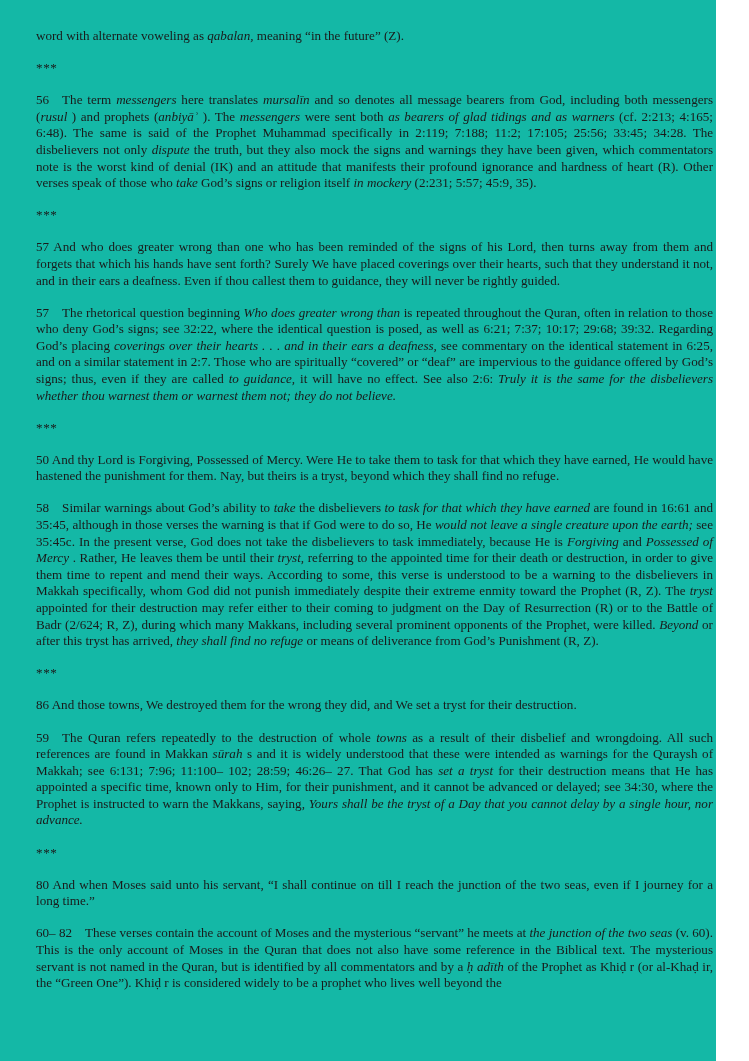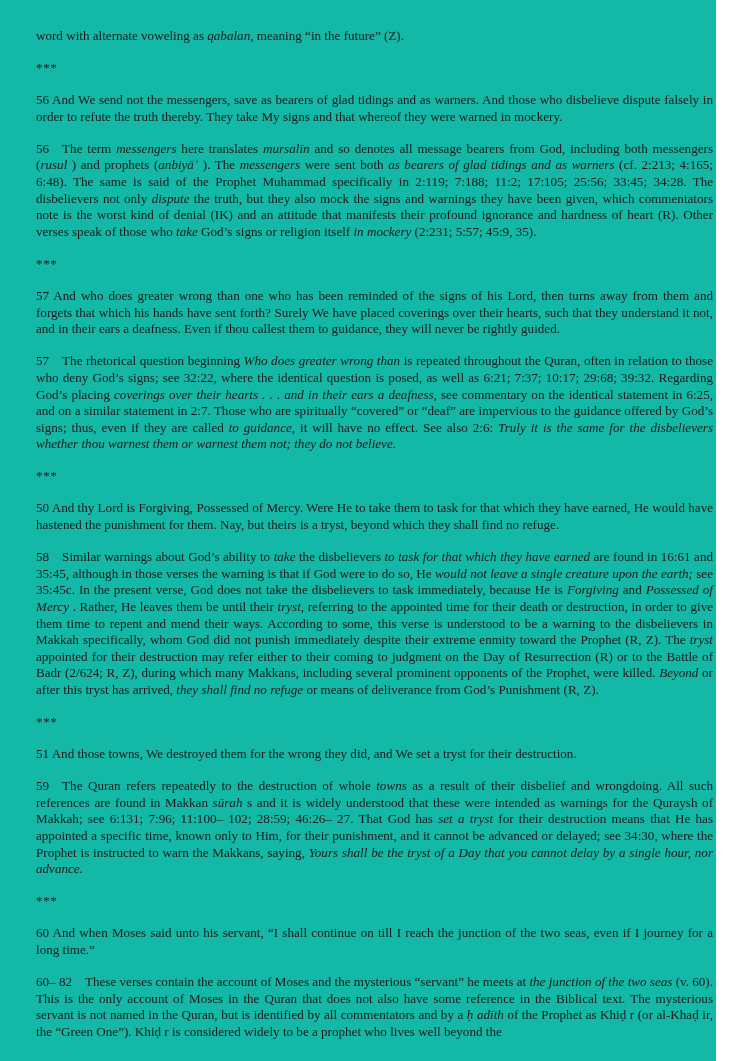--- a/index.html
+++ b/index.html
@@ -59,28 +59,27 @@
     margin-bottom: 0;
   }
 </style>
 </head>
 <body>
 
 <div id="page">
   <div id="content">
       <p class="para commentary">word with alternate voweling as <i>qabalan,</i> meaning “in the future” (Z).</p>
       <p class="sep">***</p>
-      <p class="para verse">56 And We send not the messengers, save as bearers of glad tidings and as warners. And those who disbelieve dispute falsely in order to refute the truth thereby. They take My signs and that whereof they were warned in mockery.</p>
       <p class="para commentary">56<span class="gap"></span>The term <i>messengers</i> here translates <i>mursalīn</i> and so denotes all message bearers from God, including both messengers (<i>rusul</i> ) and prophets (<i>anbiyāʾ</i> ). The <i>messengers</i> were sent both <i>as bearers of glad tidings and as warners</i> (cf. 2:213; 4:165; 6:48). The same is said of the Prophet Muhammad specifically in 2:119; 7:188; 11:2; 17:105; 25:56; 33:45; 34:28. The disbelievers not only <i>dispute</i> the truth, but they also mock the signs and warnings they have been given, which commentators note is the worst kind of denial (IK) and an attitude that manifests their profound ignorance and hardness of heart (R). Other verses speak of those who <i>take</i> God’s signs or religion itself <i>in mockery</i> (2:231; 5:57; 45:9, 35).</p>
       <p class="sep">***</p>
       <p class="para verse">57 And who does greater wrong than one who has been reminded of the signs of his Lord, then turns away from them and forgets that which his hands have sent forth? Surely We have placed coverings over their hearts, such that they understand it not, and in their ears a deafness. Even if thou callest them to guidance, they will never be rightly guided.</p>
       <p class="para commentary">57<span class="gap"></span>The rhetorical question beginning <i>Who does greater wrong than</i> is repeated throughout the Quran, often in relation to those who deny God’s signs; see 32:22, where the identical question is posed, as well as 6:21; 7:37; 10:17; 29:68; 39:32. Regarding God’s placing <i>coverings over their hearts . . . and in their ears a deafness,</i> see commentary on the identical statement in 6:25, and on a similar statement in 2:7. Those who are spiritually “covered” or “deaf” are impervious to the guidance offered by God’s signs; thus, even if they are called <i>to guidance,</i> it will have no effect. See also 2:6: <i>Truly it is the same for the disbelievers whether thou warnest them or warnest them not; they do not believe.</i></p>
       <p class="sep">***</p>
       <p class="para verse">50 And thy Lord is Forgiving, Possessed of Mercy. Were He to take them to task for that which they have earned, He would have hastened the punishment for them. Nay, but theirs is a tryst, beyond which they shall find no refuge.</p>
       <p class="para commentary">58<span class="gap"></span>Similar warnings about God’s ability to <i>take</i> the disbelievers <i>to task for that which they have earned</i> are found in 16:61 and 35:45, although in those verses the warning is that if God were to do so, He <i>would not leave a single creature upon the earth;</i> see 35:45c. In the present verse, God does not take the disbelievers to task immediately, because He is <i>Forgiving</i> and <i>Possessed of Mercy</i> . Rather, He leaves them be until their <i>tryst,</i> referring to the appointed time for their death or destruction, in order to give them time to repent and mend their ways. According to some, this verse is understood to be a warning to the disbelievers in Makkah specifically, whom God did not punish immediately despite their extreme enmity toward the Prophet (R, Z). The <i>tryst</i> appointed for their destruction may refer either to their coming to judgment on the Day of Resurrection (R) or to the Battle of Badr (2/624; R, Z), during which many Makkans, including several prominent opponents of the Prophet, were killed. <i>Beyond</i> or after this tryst has arrived, <i>they shall find no refuge</i> or means of deliverance from God’s Punishment (R, Z).</p>
       <p class="sep">***</p>
-      <p class="para verse">51 And those towns, We destroyed them for the wrong they did, and We set a tryst for their destruction.</p>
+      <p class="para verse">86 And those towns, We destroyed them for the wrong they did, and We set a tryst for their destruction.</p>
       <p class="para commentary">59<span class="gap"></span>The Quran refers repeatedly to the destruction of whole <i>towns</i> as a result of their disbelief and wrongdoing. All such references are found in Makkan <i>sūrah</i> s and it is widely understood that these were intended as warnings for the Quraysh of Makkah; see 6:131; 7:96; 11:100– 102; 28:59; 46:26– 27. That God has <i>set a tryst</i> for their destruction means that He has appointed a specific time, known only to Him, for their punishment, and it cannot be advanced or delayed; see 34:30, where the Prophet is instructed to warn the Makkans, saying, <i>Yours shall be the tryst of a Day that you cannot delay by a single hour, nor advance.</i></p>
       <p class="sep">***</p>
-      <p class="para verse">60 And when Moses said unto his servant, “I shall continue on till I reach the junction of the two seas, even if I journey for a long time.”</p>
+      <p class="para verse">80 And when Moses said unto his servant, “I shall continue on till I reach the junction of the two seas, even if I journey for a long time.”</p>
       <p class="para commentary last">60– 82<span class="gap"></span>These verses contain the account of Moses and the mysterious “servant” he meets at <i>the junction of the two seas</i> (v. 60). This is the only account of Moses in the Quran that does not also have some reference in the Biblical text. The mysterious servant is not named in the Quran, but is identified by all commentators and by a <i>ḥ adīth</i> of the Prophet as Khiḍ r (or al-Khaḍ ir, the “Green One”). Khiḍ r is considered widely to be a prophet who lives well beyond the</p>
     </div>
 </div>
 
 </body></html>

